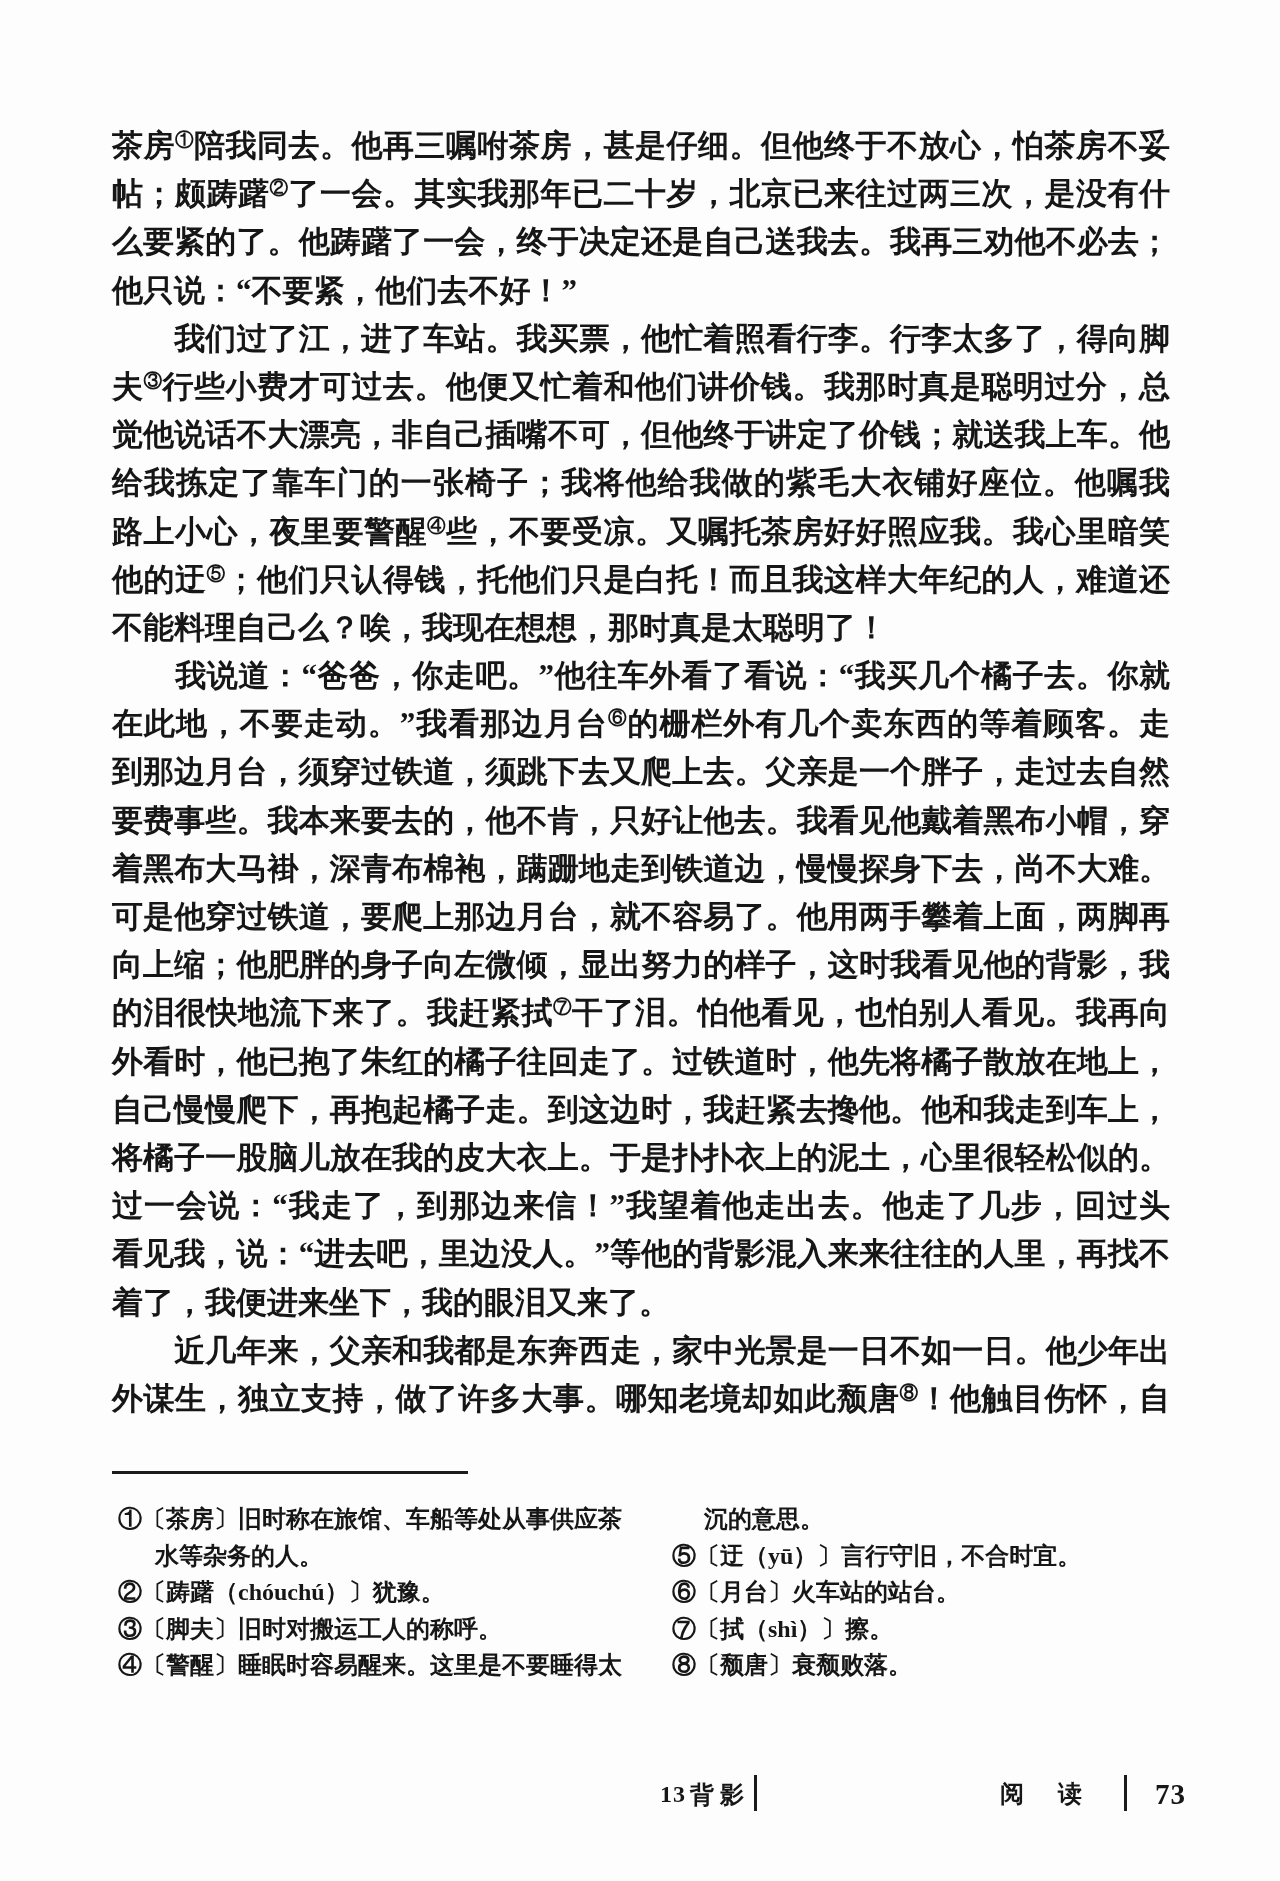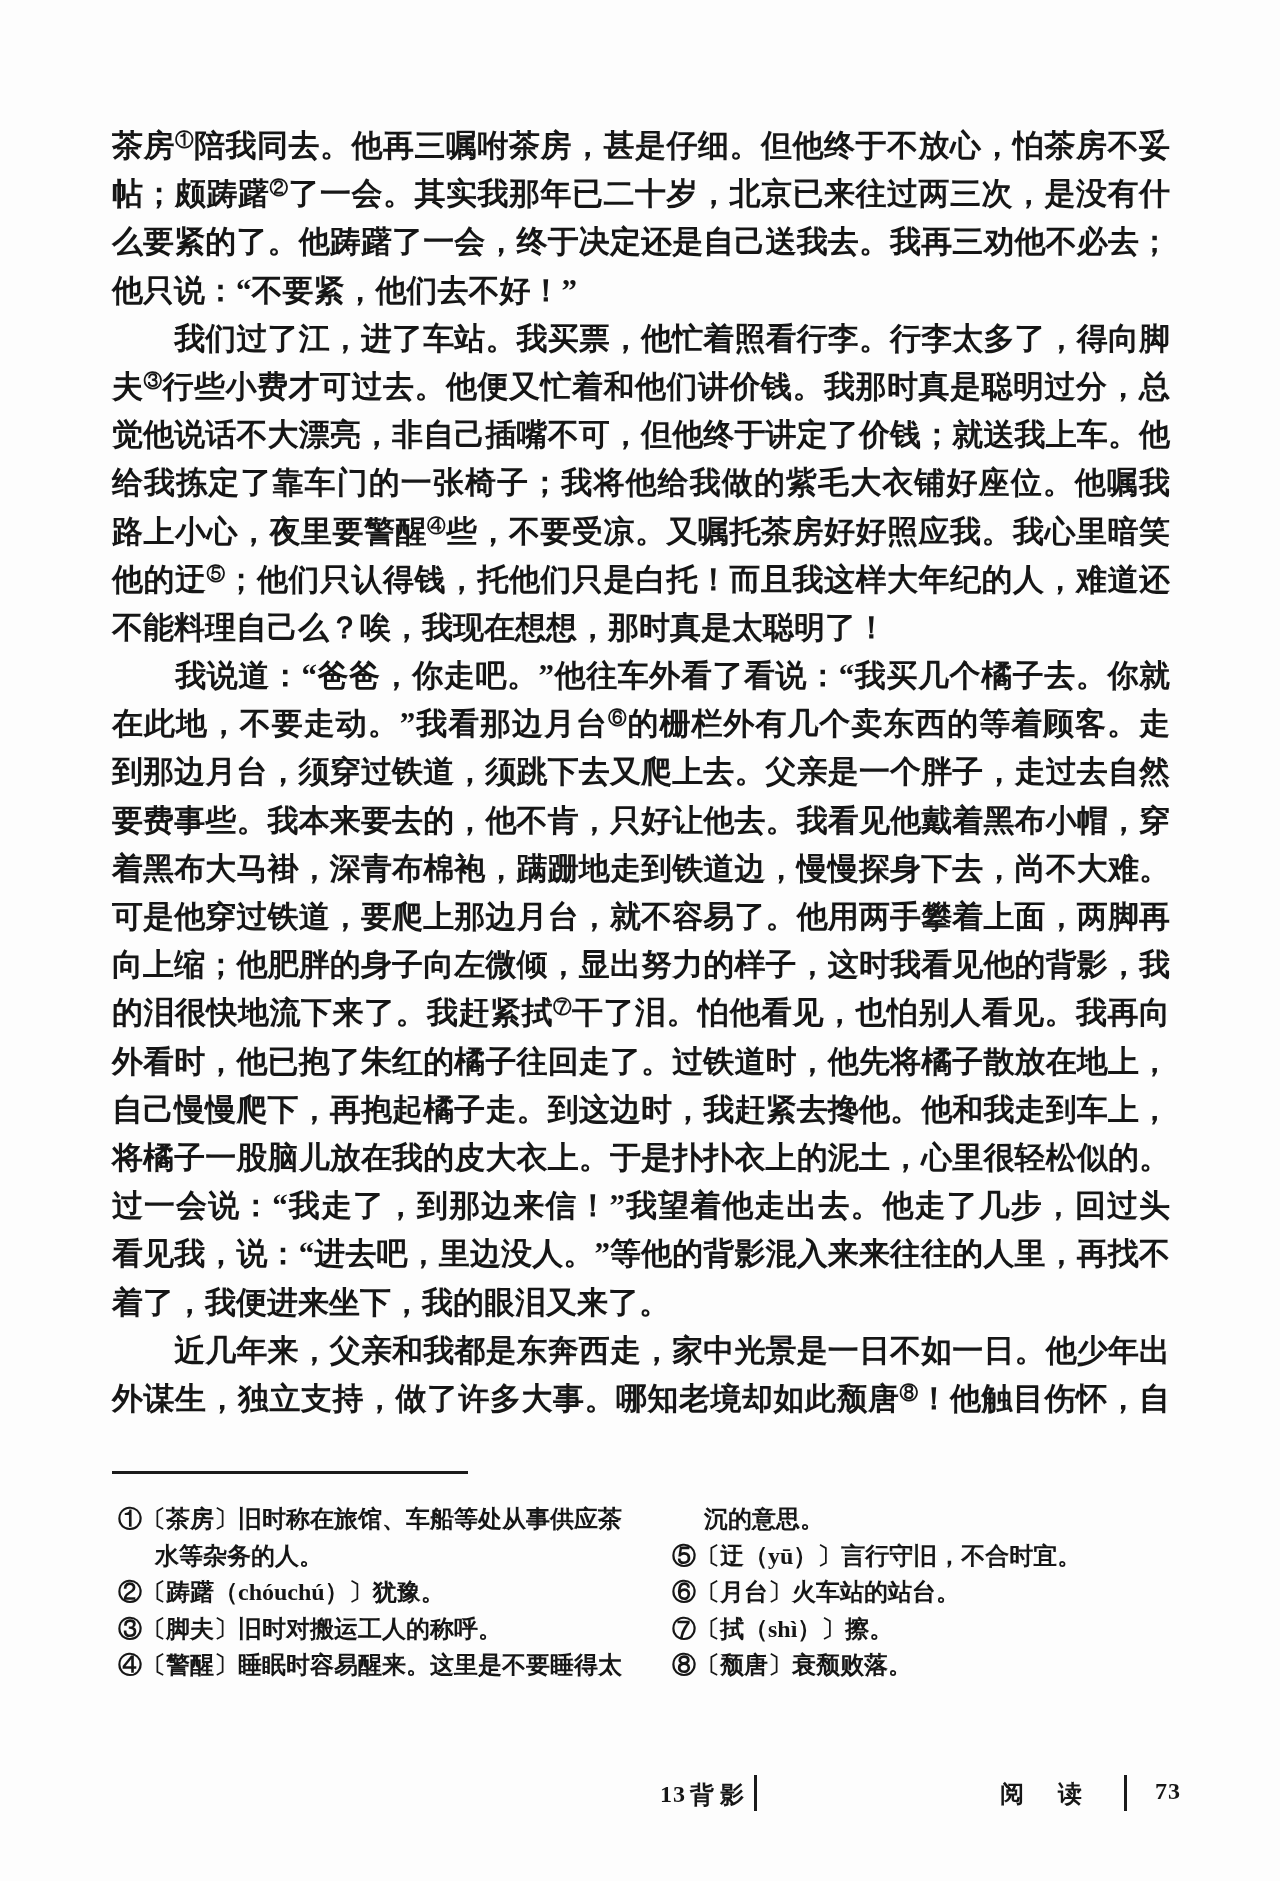--- a/index.html
+++ b/index.html
@@ -80,21 +80,21 @@
     width: 3px; height: 36px;
     background: #1a1a1a;
     margin-top: -3px;
   }
   .footer-right {
     position: absolute; left: 988px; top: 2px;
     display: flex; align-items: flex-start;
   }
   .footer-right .section { letter-spacing: 14px; margin-left: 12px; }
   .footer-right .vbar { margin-left: 28px; margin-right: 28px; }
-  .footer-right .pageno { font-size: 24px; letter-spacing: 1px; }
+  .footer-right .pageno { font-size: 29px; letter-spacing: 1px; }
 </style>
 </head>
 <body>
 
 <div class="page">
 
   <div class="essay">
     <div class="line just">茶房<sup class="ref">①</sup>陪我同去。他再三嘱咐茶房，甚是仔细。但他终于不放心，怕茶房不妥</div>
     <div class="line just">帖；颇踌躇<sup class="ref">②</sup>了一会。其实我那年已二十岁，北京已来往过两三次，是没有什</div>
     <div class="line just">么要紧的了。他踌躇了一会，终于决定还是自己送我去。我再三劝他不必去；</div>

